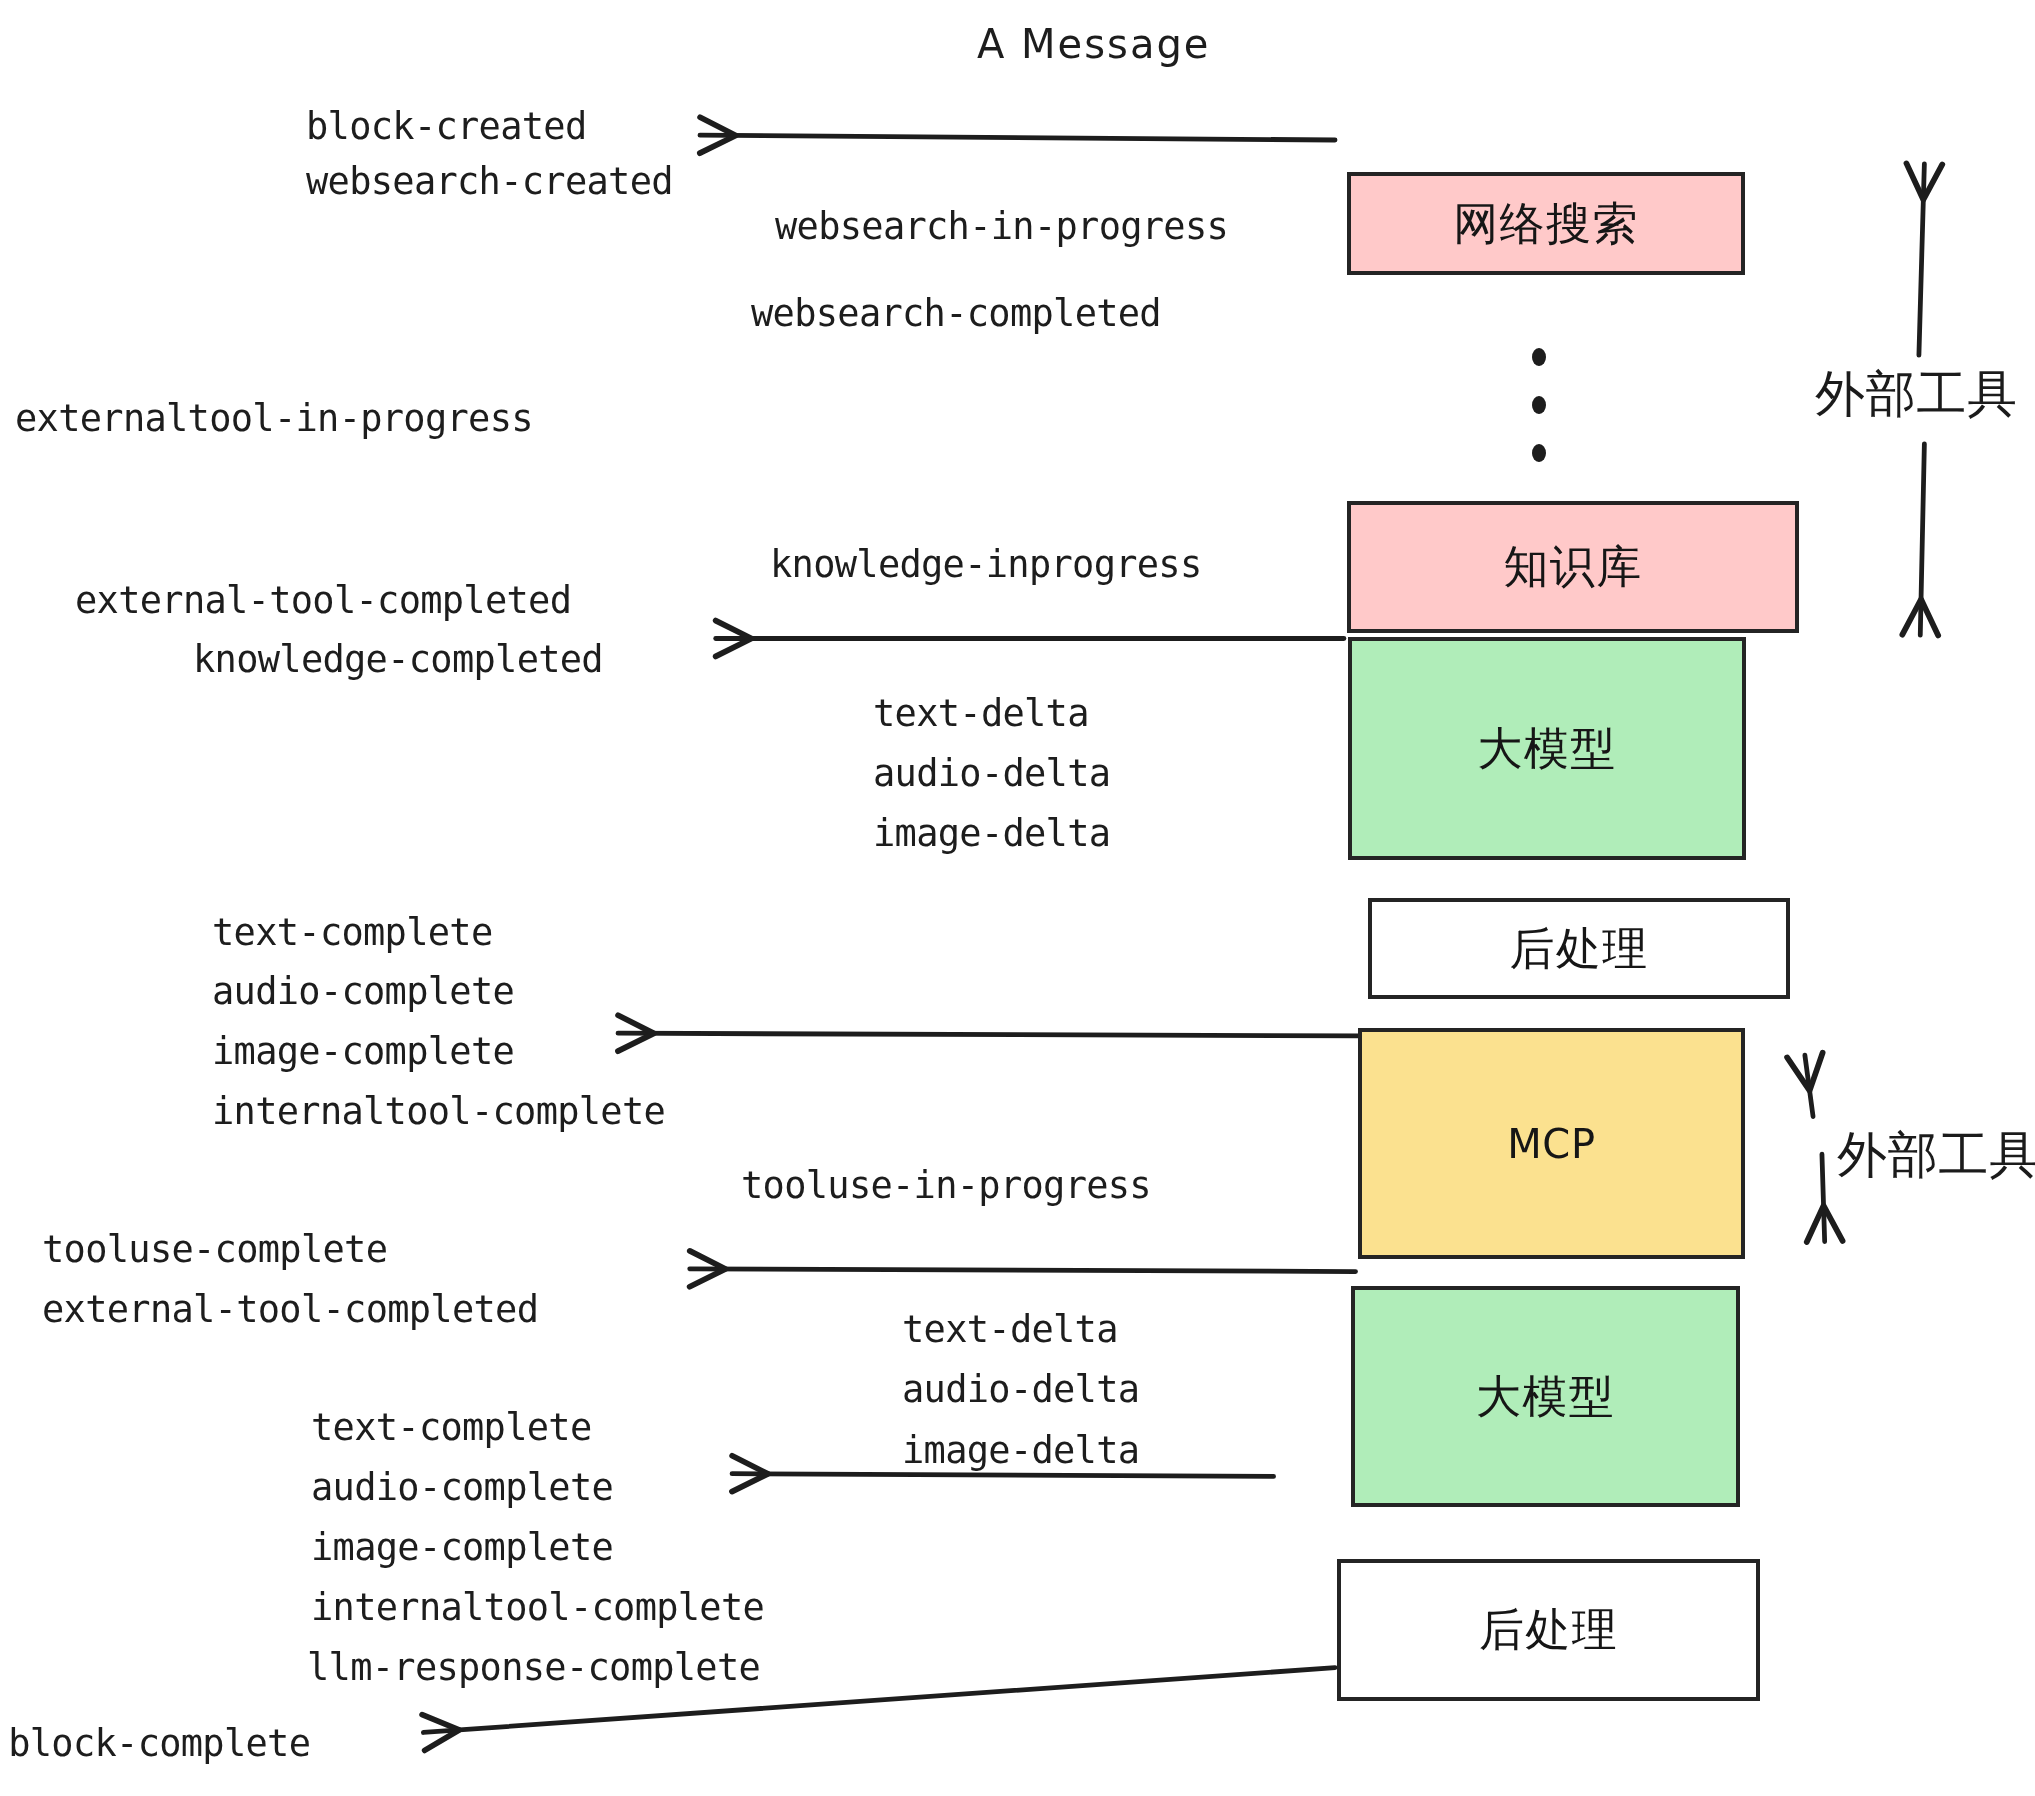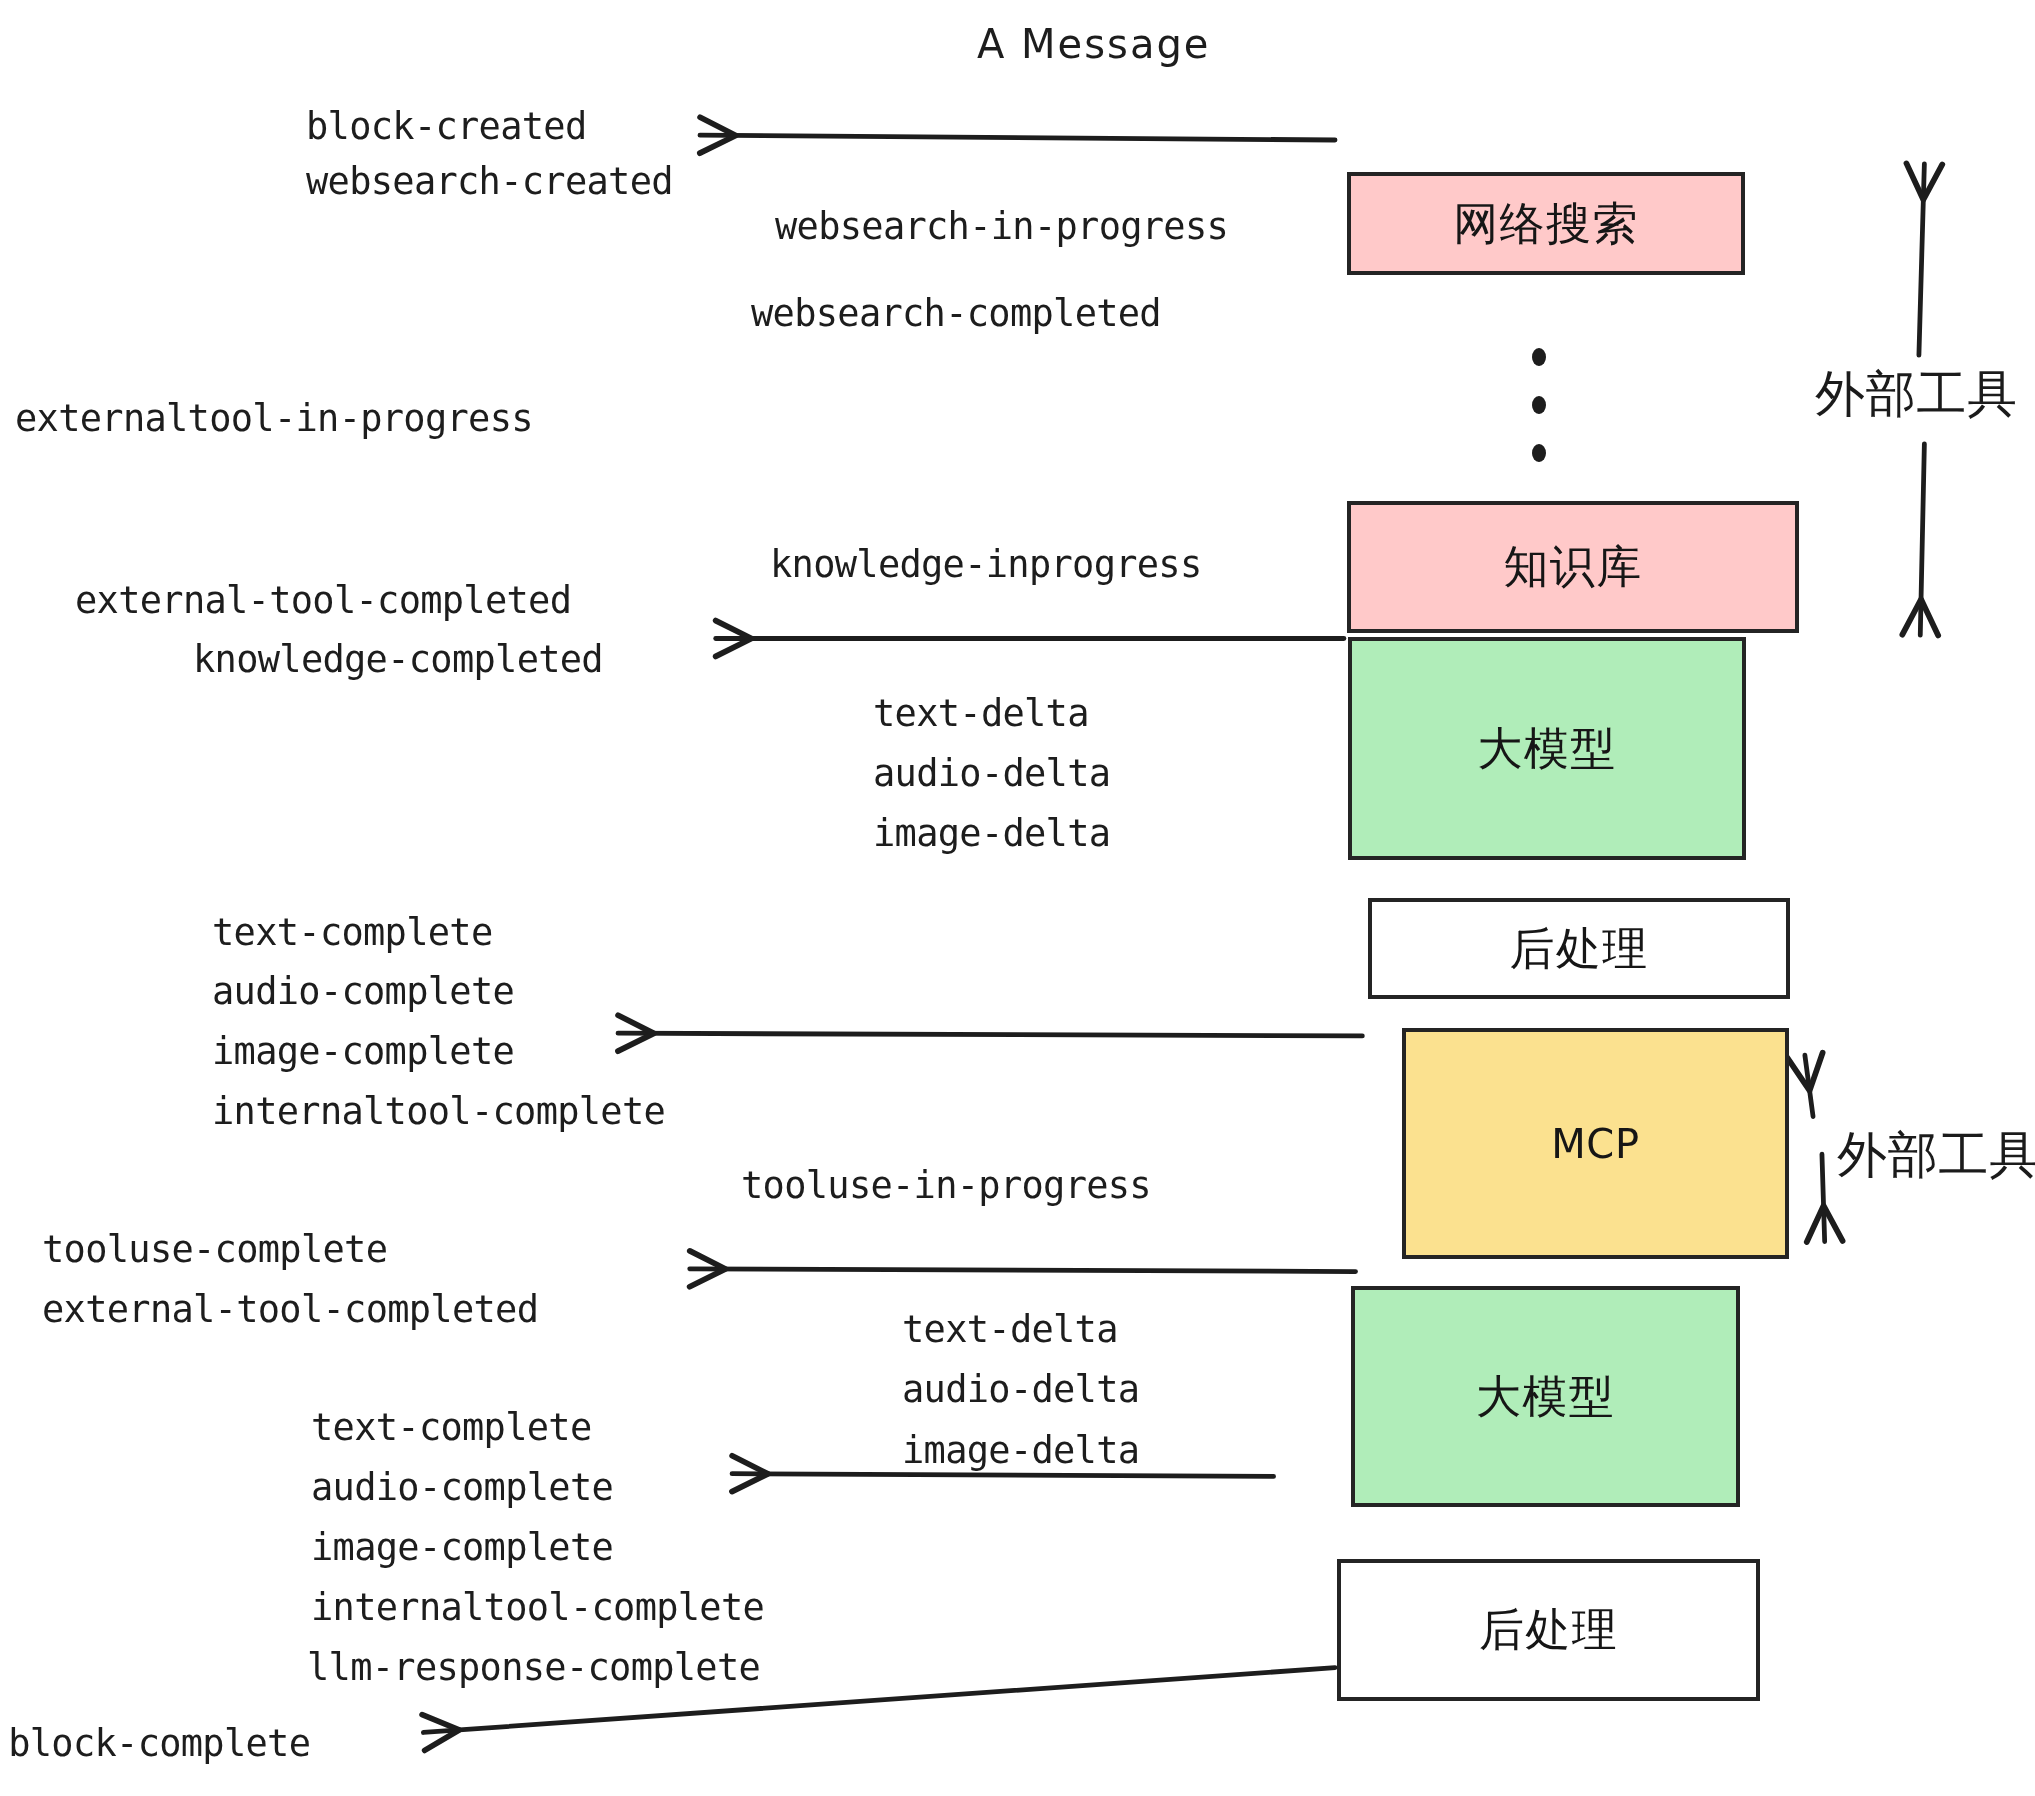--- a/index.html
+++ b/index.html
@@ -109,21 +109,21 @@
   </div>
 
   <div class="box" style="left:1348px;top:637px;width:398px;height:223px;background:#b0edb9;">
     <span class="cn">大模型</span>
   </div>
 
   <div class="box" style="left:1368px;top:898px;width:422px;height:101px;background:#ffffff;">
     <span class="cn">后处理</span>
   </div>
 
-  <div class="box" style="left:1358px;top:1028px;width:387px;height:231px;background:#fbe18f;margin-left:44px;">
+  <div class="box" style="left:1358px;top:1028px;width:387px;height:231px;background:#fbe18f;">
     <span class="en">MCP</span>
   </div>
 
   <div class="box" style="left:1351px;top:1286px;width:389px;height:221px;background:#b0edb9;">
     <span class="cn">大模型</span>
   </div>
 
   <div class="box" style="left:1337px;top:1559px;width:423px;height:142px;background:#ffffff;">
     <span class="cn">后处理</span>
   </div>

